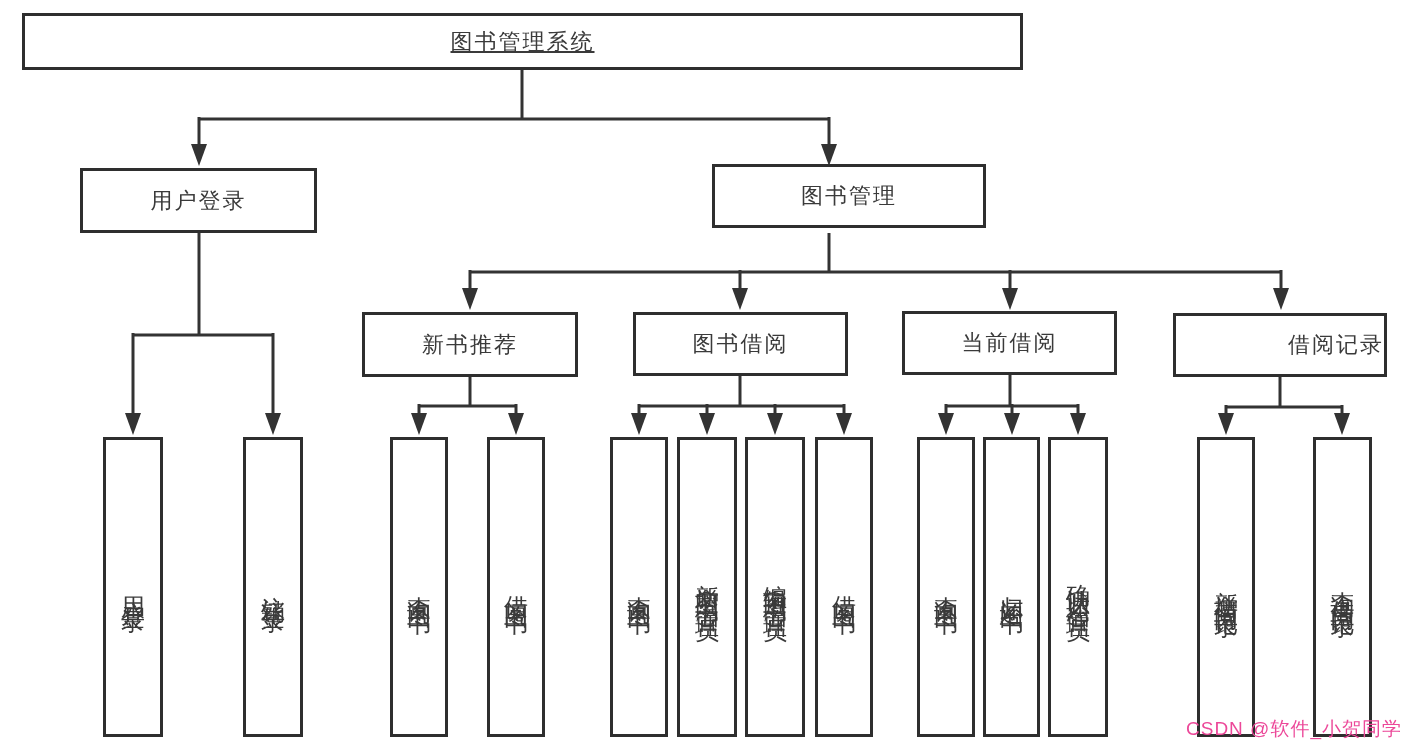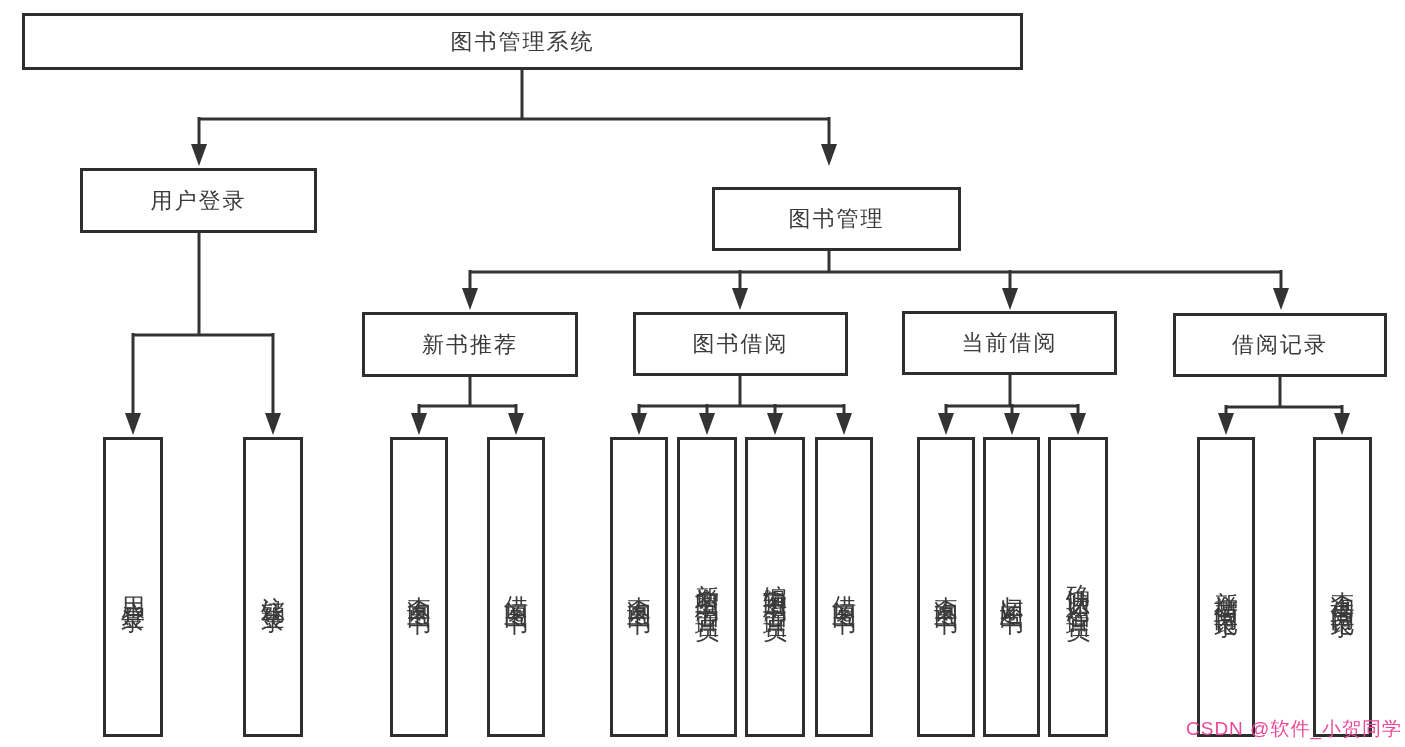--- a/index.html
+++ b/index.html
@@ -129,41 +129,41 @@
       <polygon points="767,413 783,413 775,435"></polygon>
       <polygon points="836,413 852,413 844,435"></polygon>
       <polygon points="938,413 954,413 946,435"></polygon>
       <polygon points="1004,413 1020,413 1012,435"></polygon>
       <polygon points="1070,413 1086,413 1078,435"></polygon>
       <polygon points="1218,413 1234,413 1226,435"></polygon>
       <polygon points="1334,413 1350,413 1342,435"></polygon>
     </g>
   </svg>
 
-  <div class="hbox" style="left:22px; top:13px; width:1001px; height:57px;">
+  <div class="hbox" style="left:22px; top:13px; width:1001px; height:57px;text-decoration:underline;">
     <span>图书管理系统</span>
   </div>
 
   <div class="hbox" style="left:80px; top:168px; width:237px; height:65px;">
     <span>用户登录</span>
   </div>
-  <div class="hbox" style="left:712px; top:187px; width:249px; height:64px;">
+  <div class="hbox" style="left:712px; top:164px; width:274px; height:64px;">
     <span>图书管理</span>
   </div>
 
   <div class="hbox" style="left:362px; top:312px; width:216px; height:65px;">
     <span>新书推荐</span>
   </div>
   <div class="hbox" style="left:902px; top:311px; width:215px; height:64px;">
     <span>当前借阅</span>
   </div>
   <div class="hbox" style="left:633px; top:312px; width:215px; height:64px;">
     <span>图书借阅</span>
   </div>
-  <div class="hbox" style="left:1173px; top:313px; width:214px; height:64px;">
+  <div class="hbox" style="left:1173px; top:313px; width:214px; height:64px;justify-content:flex-end;">
     <span>借阅记录</span>
   </div>
 
   <div class="vbox" style="left:103px; width:60px;">
     <span class="vtext">用户登录</span>
   </div>
   <div class="vbox" style="left:243px; width:60px;">
     <span class="vtext">注销登录</span>
   </div>
   <div class="vbox" style="left:390px; width:58px;">

